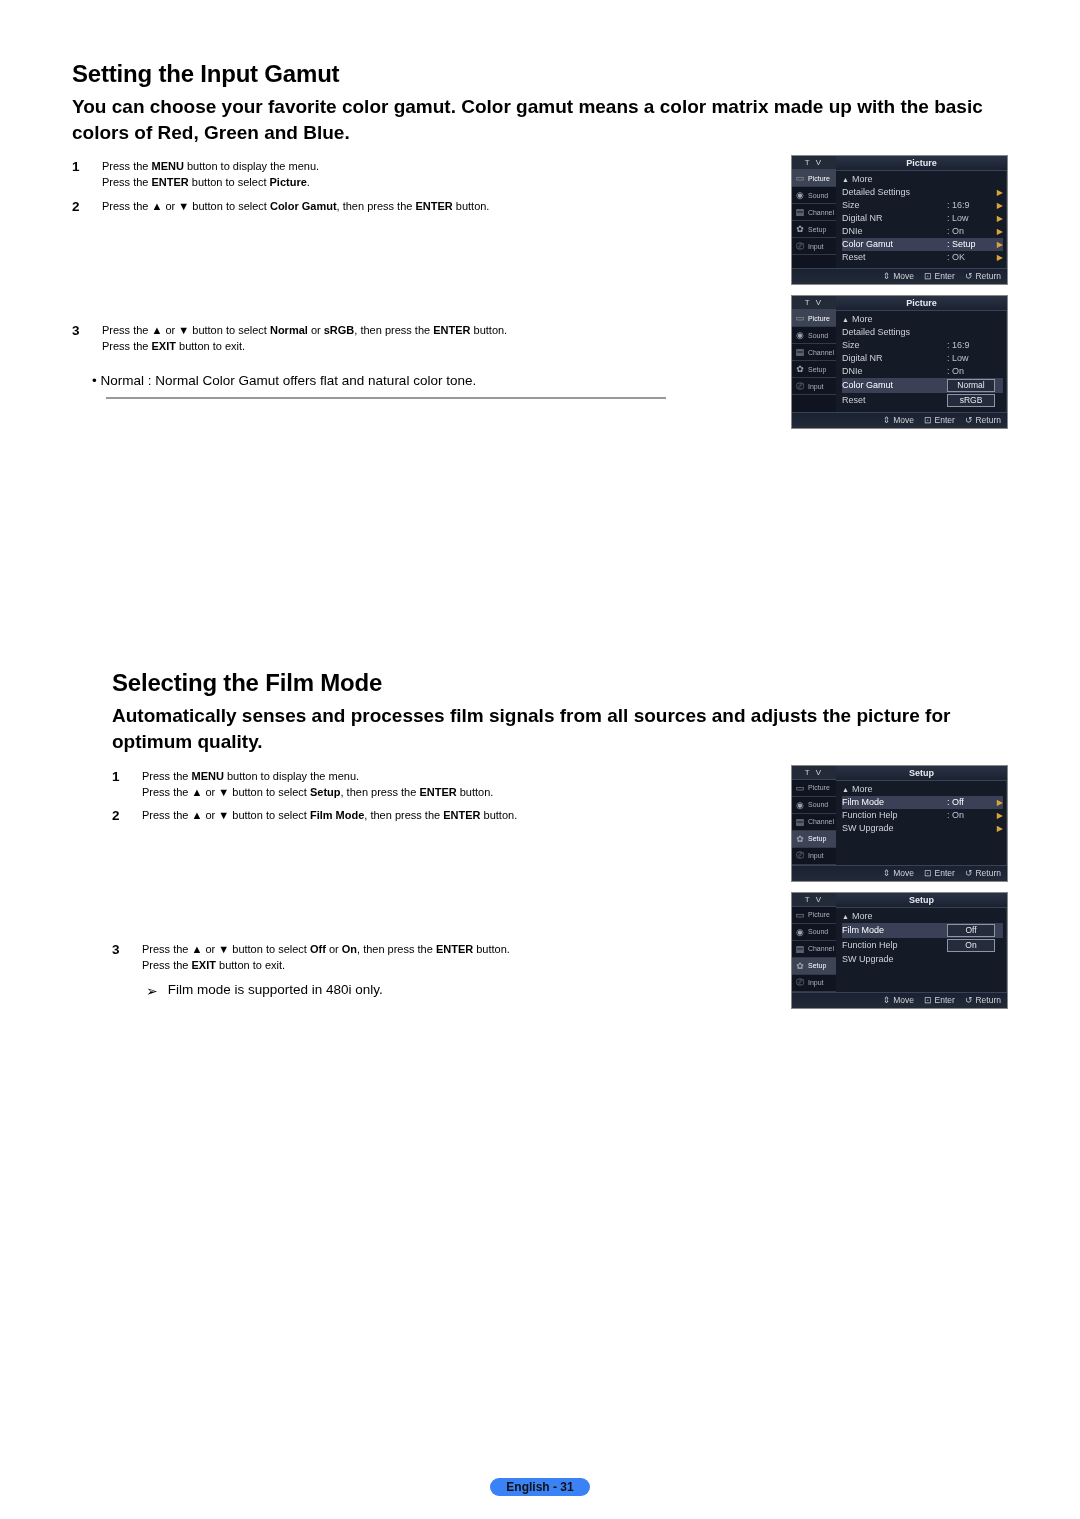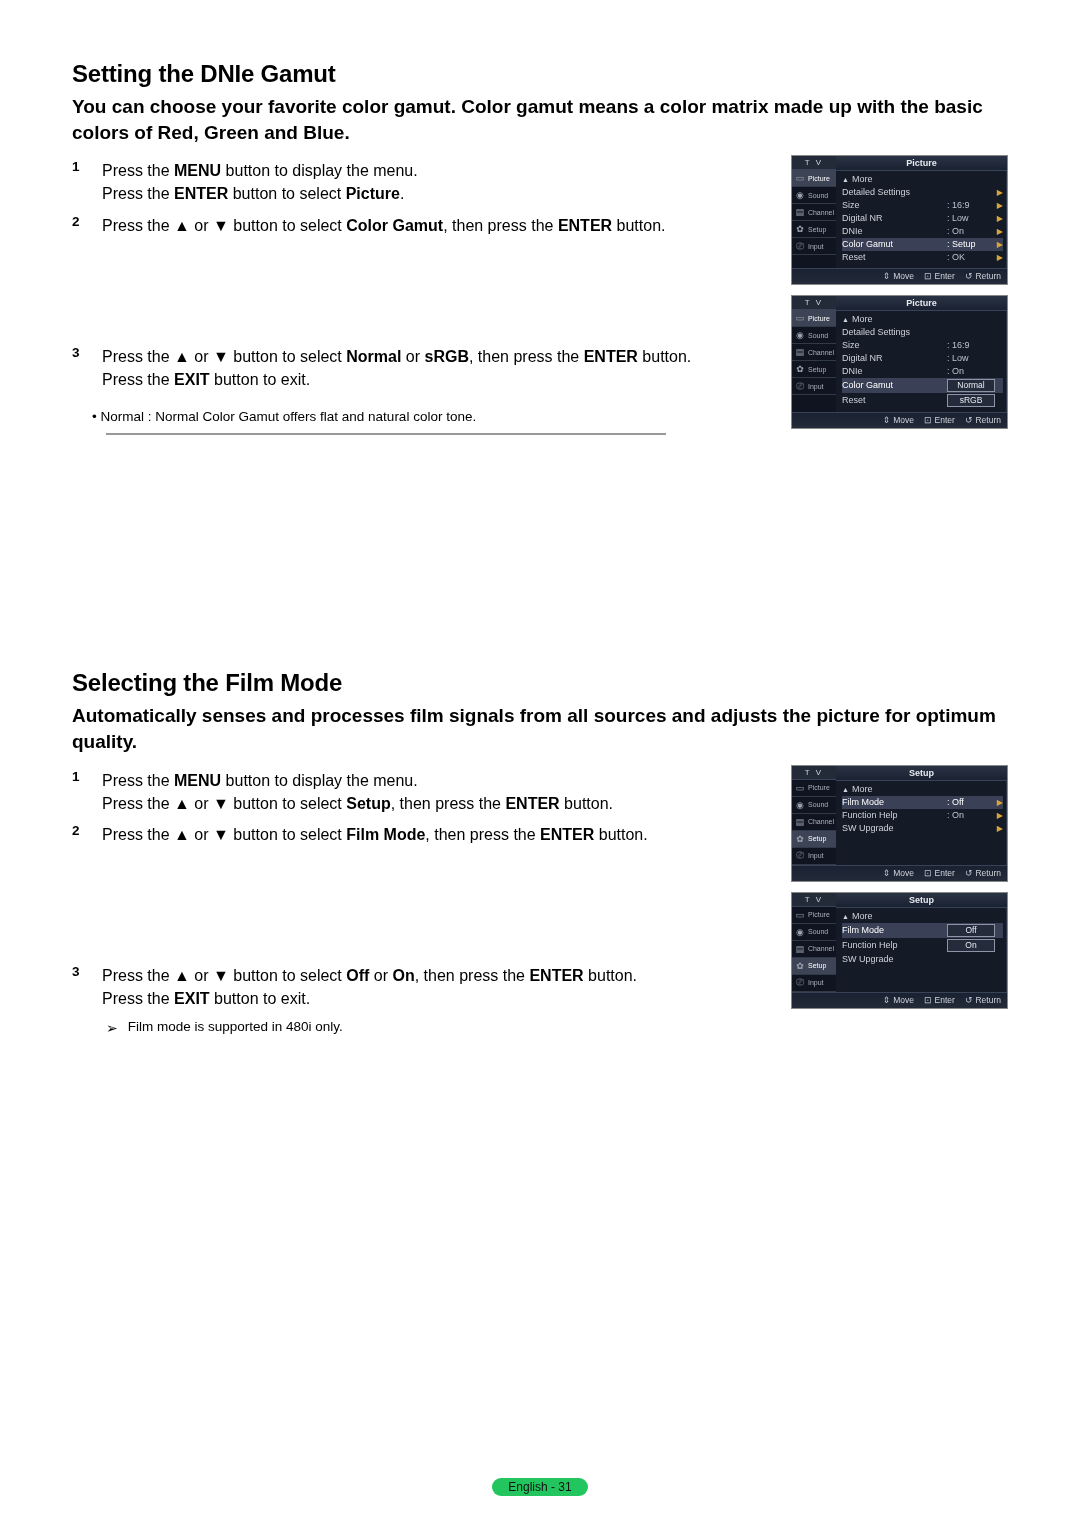--- a/index.html
+++ b/index.html
@@ -43,21 +43,21 @@
     gap: 14px;
     padding-top: 4px;
     margin-bottom: 4px;
   }
   .step-num {
     font-weight: bold;
     font-size: 13.5px;
     min-width: 16px;
   }
   .step-body {
-    font-size: 16px;
+    font-size: 11px;
     line-height: 1.45;
   }
   .step-body .b { font-weight: bold; }
   .bullets {
     margin: 16px 0 6px 20px;
     font-size: 13.5px;
     line-height: 1.5;
   }
   .hr-short {
     margin: 4px 0 0 34px;
@@ -187,35 +187,35 @@
   .osd-footer .sym { color: #bcc4d4; font-size: 9px;}
   .foot {
     position: absolute;
     bottom: 24px;
     left: 0;
     width: 100%;
     text-align: center;
   }
   .foot-pill {
     display: inline-block;
-    background: #22c55e;
+    background: #3b82f6;
     border-radius: 10px;
     padding: 2px 16px;
     font-size: 12px;
-    font-weight: normal;
+    font-weight: bold;
     color: #111;
   }
-  .section2 { margin-top: 230px; }
+  .section2 { margin-top: 230px; margin-left: 40px; }
 </style>
 </head>
 <body>
 
 <div class="page">
 
-  <h1>Setting the DNIe Gamut</h1>
+  <h1>Setting the Input Gamut</h1>
   <p class="intro">You can choose your favorite color gamut. Color gamut means a color matrix made up with the basic colors of Red, Green and Blue.</p>
 
   <div class="steps-wrap">
     <div class="steps">
       <div class="step-row">
         <div class="step-num">1</div>
         <div class="step-body">
           <span>Press the </span><span class="b">MENU</span><span> button to display the menu.</span><br>
           <span>Press the </span><span class="b">ENTER</span><span> button to select </span><span class="b">Picture</span><span>.</span>
         </div>

